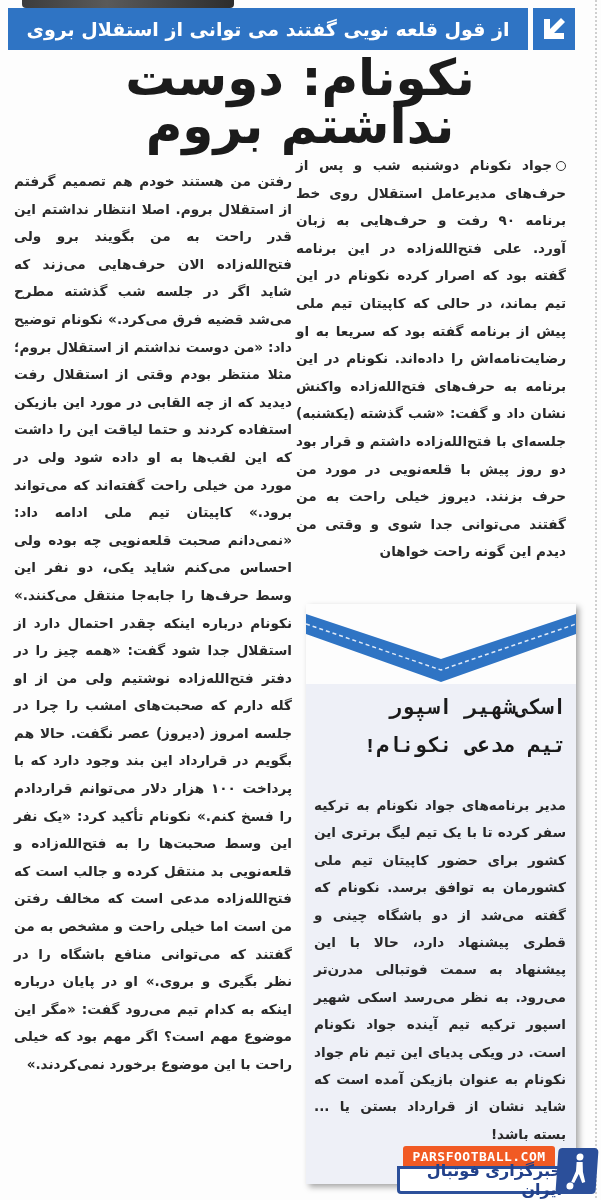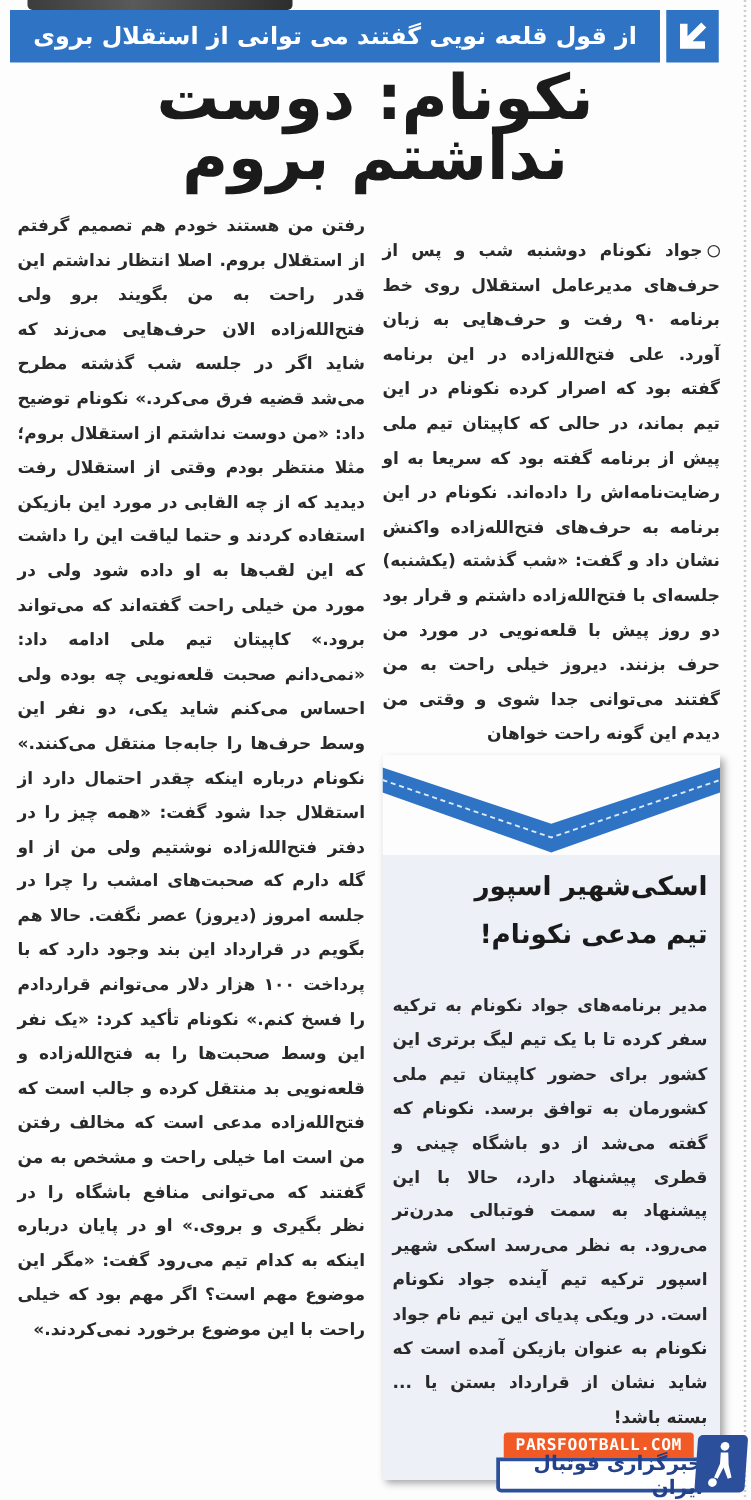--- a/index.html
+++ b/index.html
@@ -14,29 +14,29 @@
     color: #fff; direction: rtl; display:flex; align-items:center; justify-content:center;
     font-weight: bold; font-size: 19px; letter-spacing: -0.5px; }
   .kicker-icon { position: absolute; left: 533px; top: 8px; width: 42px; height: 42px; background: #2f74c4;
     display:flex; align-items:center; justify-content:center; }
 
   .headline { position: absolute; left: 40px; top: 54px; width: 520px; direction: rtl; text-align: center;
     font-weight: bold; font-size: 50px; line-height: 48px; color: #1b1b1b; letter-spacing: -1px; }
 
   .col { position: absolute; direction: rtl; text-align: justify; text-align-last: right;
     font-size: 13.6px; line-height: 27.6px; color: #2a2a2a; font-weight: bold; }
-  .col-right { left: 306px; top: 152px; width: 270px; margin-top: 36px; }
+  .col-right { left: 296px; top: 152px; width: 270px; }
   .col-left  { left: 14px;  top: 168px; width: 278px; }
   .bullet { display:inline-block; width: 10px; height: 10px; border: 1.5px solid #333; border-radius: 50%; margin-left: 4px; vertical-align: middle; }
 
   .sidebox { position: absolute; left: 306px; top: 604px; width: 270px; height: 580px; background: #eef0f7;
     box-shadow: 3px 3px 6px rgba(0,0,0,0.35); }
   .sidebox-chevron { position: absolute; left: 0; top: 0; width: 270px; height: 80px; }
   .sidebox-title { position: absolute; right: 10px; top: 86px; width: 250px; direction: rtl; text-align: right;
-    font-weight: bold; font-size: 21px; line-height: 38px; color: #1a1a1a; }
+    font-weight: bold; font-size: 21px; line-height: 38px; color: #1a1a1a; font-family: Liberation Mono, monospace; }
   .sidebox-body { position: absolute; right: 10px; top: 188px; width: 252px; direction: rtl; text-align: justify; text-align-last: right;
     font-size: 13.6px; line-height: 27.4px; font-weight: bold; color: #2a2a2a; }
 
   .wm { position: absolute; left: 397px; top: 1146px; width: 200px; height: 50px; }
   .wm-top { position: absolute; left: 6px; top: 0; width: 152px; height: 20px; background: #f15a24; color:#fff;
     font-family: "DejaVu Sans Mono", monospace; font-size: 13px; font-weight: bold; display:flex; align-items:center; justify-content:center; border-radius: 3px 3px 0 0; letter-spacing: 0.5px;}
   .wm-bottom { position: absolute; left: 0; top: 20px; width: 168px; height: 28px; background: #fff; border: 3px solid #2b4f9a;
     direction: rtl; color: #23418a; font-weight: bold; font-size: 16px; display:flex; align-items:center; justify-content:center; border-radius: 0 0 4px 4px;}
   .wm-logo { position: absolute; left: 160px; top: 2px; width: 40px; height: 46px; background: #2b4f9a; border-radius: 4px; transform: skewX(-4deg); display:flex; align-items:center; justify-content:center; }
 </style>

